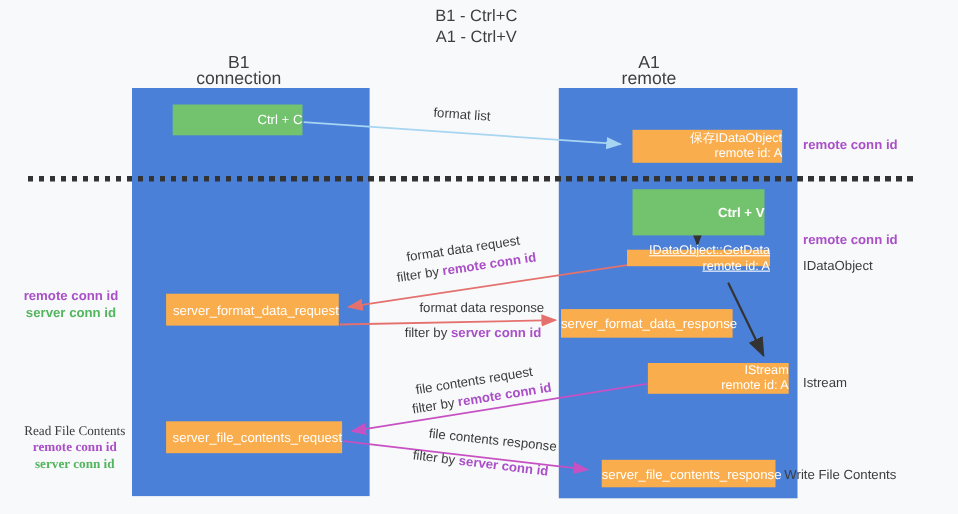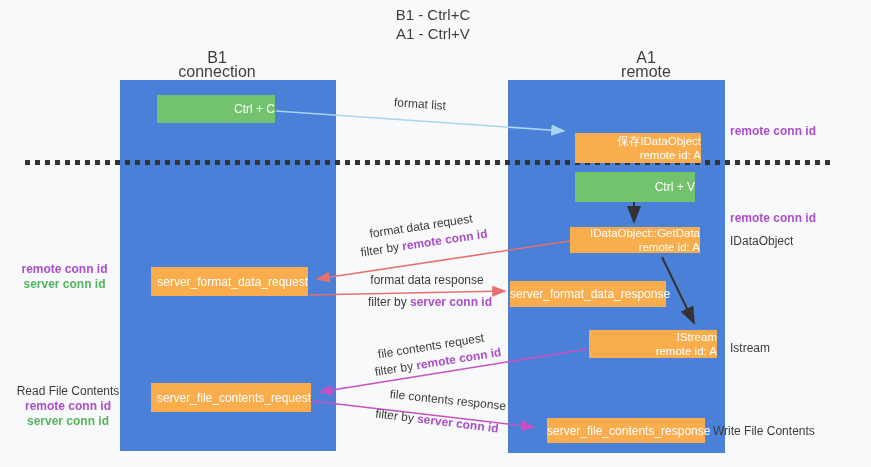--- a/index.html
+++ b/index.html
@@ -29,21 +29,21 @@
 
   <div class="abs title z5">
     <div>B1 - Ctrl+C</div>
     <div>A1 - Ctrl+V</div>
   </div>
 
   <div class="abs lane-header z5" style="left:147px;top:51px;">
     <div>B1</div>
     <div>connection</div>
   </div>
-  <div class="abs lane-header z5" style="left:576px;top:51px;">
+  <div class="abs lane-header z5" style="left:520px;top:51px;">
     <div>A1</div>
     <div>remote</div>
   </div>
 
   <div class="abs lane z1" style="left:120px;top:80px;width:216px;height:371px;"></div>
   <div class="abs lane z1" style="left:508px;top:80px;width:217px;height:373px;"></div>
 
   <div class="abs divider z2"></div>
 
   <svg class="abs arrows z3" width="871" height="467" viewBox="0 0 871 467">
@@ -66,28 +66,28 @@
     <path d="M570,241 L317,279" stroke="#e4716e" stroke-width="1.6" fill="none" marker-end="url(#m-salmon)"></path>
     <path d="M309,295 L505,291" stroke="#e4716e" stroke-width="1.6" fill="none" marker-end="url(#m-salmon)"></path>
     <path d="M662,257 L694,323" stroke="#333" stroke-width="2" fill="none" marker-end="url(#m-black)"></path>
     <path d="M588,349 L320,392" stroke="#c751c3" stroke-width="1.6" fill="none" marker-end="url(#m-magenta)"></path>
     <path d="M312,401 L534,427" stroke="#c751c3" stroke-width="1.6" fill="none" marker-end="url(#m-magenta)"></path>
   </svg>
 
   <div class="abs node green z4" style="left:157px;top:95px;width:118px;height:28px;">
     <span>Ctrl + C</span>
   </div>
-  <div class="abs node orange z4" style="left:575px;top:118px;width:126px;height:30px;margin-top:15px;">
+  <div class="abs node orange z4" style="left:575px;top:118px;width:136px;height:30px;">
     <span class="sub">保存IDataObject</span>
     <span class="sub">remote id: A</span>
   </div>
-  <div class="abs node green z4" style="left:575px;top:172px;width:120px;height:30px;">
+  <div class="abs node green z4" style="left:575px;top:172px;width:120px;height:42px;font-weight:bold;">
     <span>Ctrl + V</span>
   </div>
-  <div class="abs node orange z4" style="left:570px;top:227px;width:130px;height:26px;">
+  <div class="abs node orange z4" style="left:570px;top:227px;width:130px;height:15px;text-decoration:underline;">
     <span class="sub">IDataObject::GetData</span>
     <span class="sub">remote id: A</span>
   </div>
   <div class="abs node orange z4" style="left:510px;top:281px;width:156px;height:26px;">
     <span>server_format_data_response</span>
   </div>
   <div class="abs node orange z4" style="left:151px;top:267px;width:157px;height:29px;">
     <span>server_format_data_request</span>
   </div>
   <div class="abs node orange z4" style="left:589px;top:330px;width:128px;height:28px;">
@@ -101,21 +101,21 @@
     <span>server_file_contents_response</span>
   </div>
 
   <div class="abs elabel z5" style="left:360px;top:97px;width:120px;transform:rotate(4deg);">format list</div>
 
   <div class="abs elabel z5" style="left:346px;top:219px;width:150px;transform:rotate(-8.5deg);">format data request</div>
   <div class="abs elabel z5" style="left:344px;top:236px;width:160px;transform:rotate(-8.5deg);">
     <span>filter by </span><span class="purple">remote conn id</span>
   </div>
 
-  <div class="abs elabel z5" style="left:367px;top:273px;width:120px;">format data response</div>
+  <div class="abs elabel z5" style="left:378px;top:273px;width:120px;">format data response</div>
   <div class="abs elabel z5" style="left:365px;top:295px;width:130px;">
     <span>filter by </span><span class="purple">server conn id</span>
   </div>
 
   <div class="abs elabel z5" style="left:356px;top:339px;width:150px;transform:rotate(-9deg);">file contents request</div>
   <div class="abs elabel z5" style="left:358px;top:355px;width:160px;transform:rotate(-9deg);">
     <span>filter by </span><span class="purple">remote conn id</span>
   </div>
 
   <div class="abs elabel z5" style="left:373px;top:393px;width:150px;transform:rotate(6deg);">file contents response</div>
@@ -126,19 +126,19 @@
   <div class="abs slabel purple z5" style="left:730px;top:124px;">remote conn id</div>
   <div class="abs slabel purple z5" style="left:730px;top:211px;">remote conn id</div>
   <div class="abs slabel z5" style="left:730px;top:234px;">IDataObject</div>
   <div class="abs slabel z5" style="left:730px;top:341px;">Istream</div>
   <div class="abs slabel z5" style="left:713px;top:424px;">Write File Contents</div>
 
   <div class="abs lgroup z5" style="left:17px;top:262px;width:95px;">
     <div class="purple">remote conn id</div>
     <div class="greenlbl">server conn id</div>
   </div>
-  <div class="abs lgroup z5" style="left:14px;top:384px;width:108px;">
+  <div class="abs lgroup z5" style="left:14px;top:384px;width:108px;font-family:Liberation Serif, serif;">
     <div style="color:#3c3c3c;">Read File Contents</div>
     <div class="purple">remote conn id</div>
     <div class="greenlbl">server conn id</div>
   </div>
 
 </div>
 
 </body></html>

